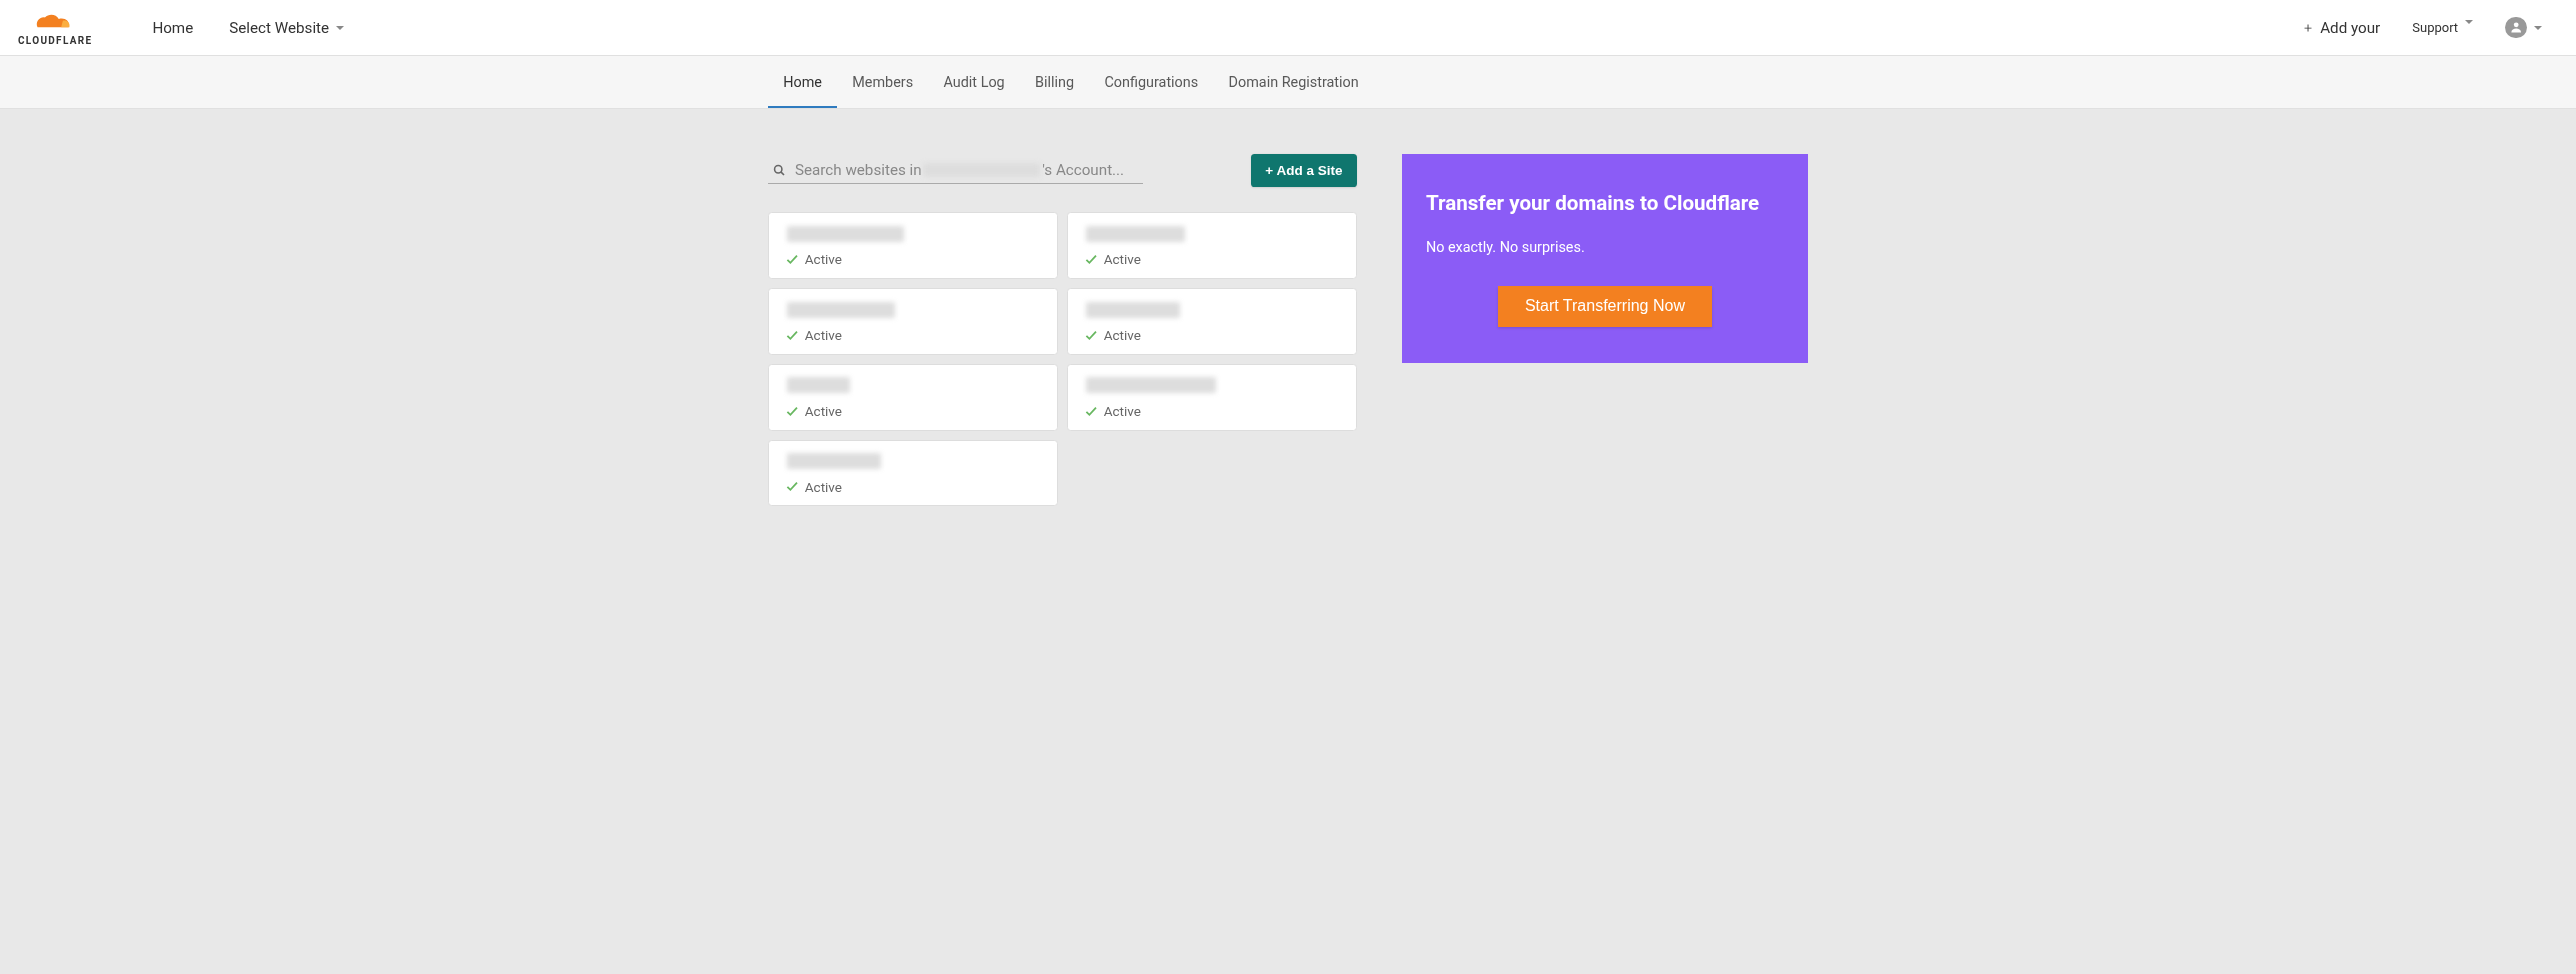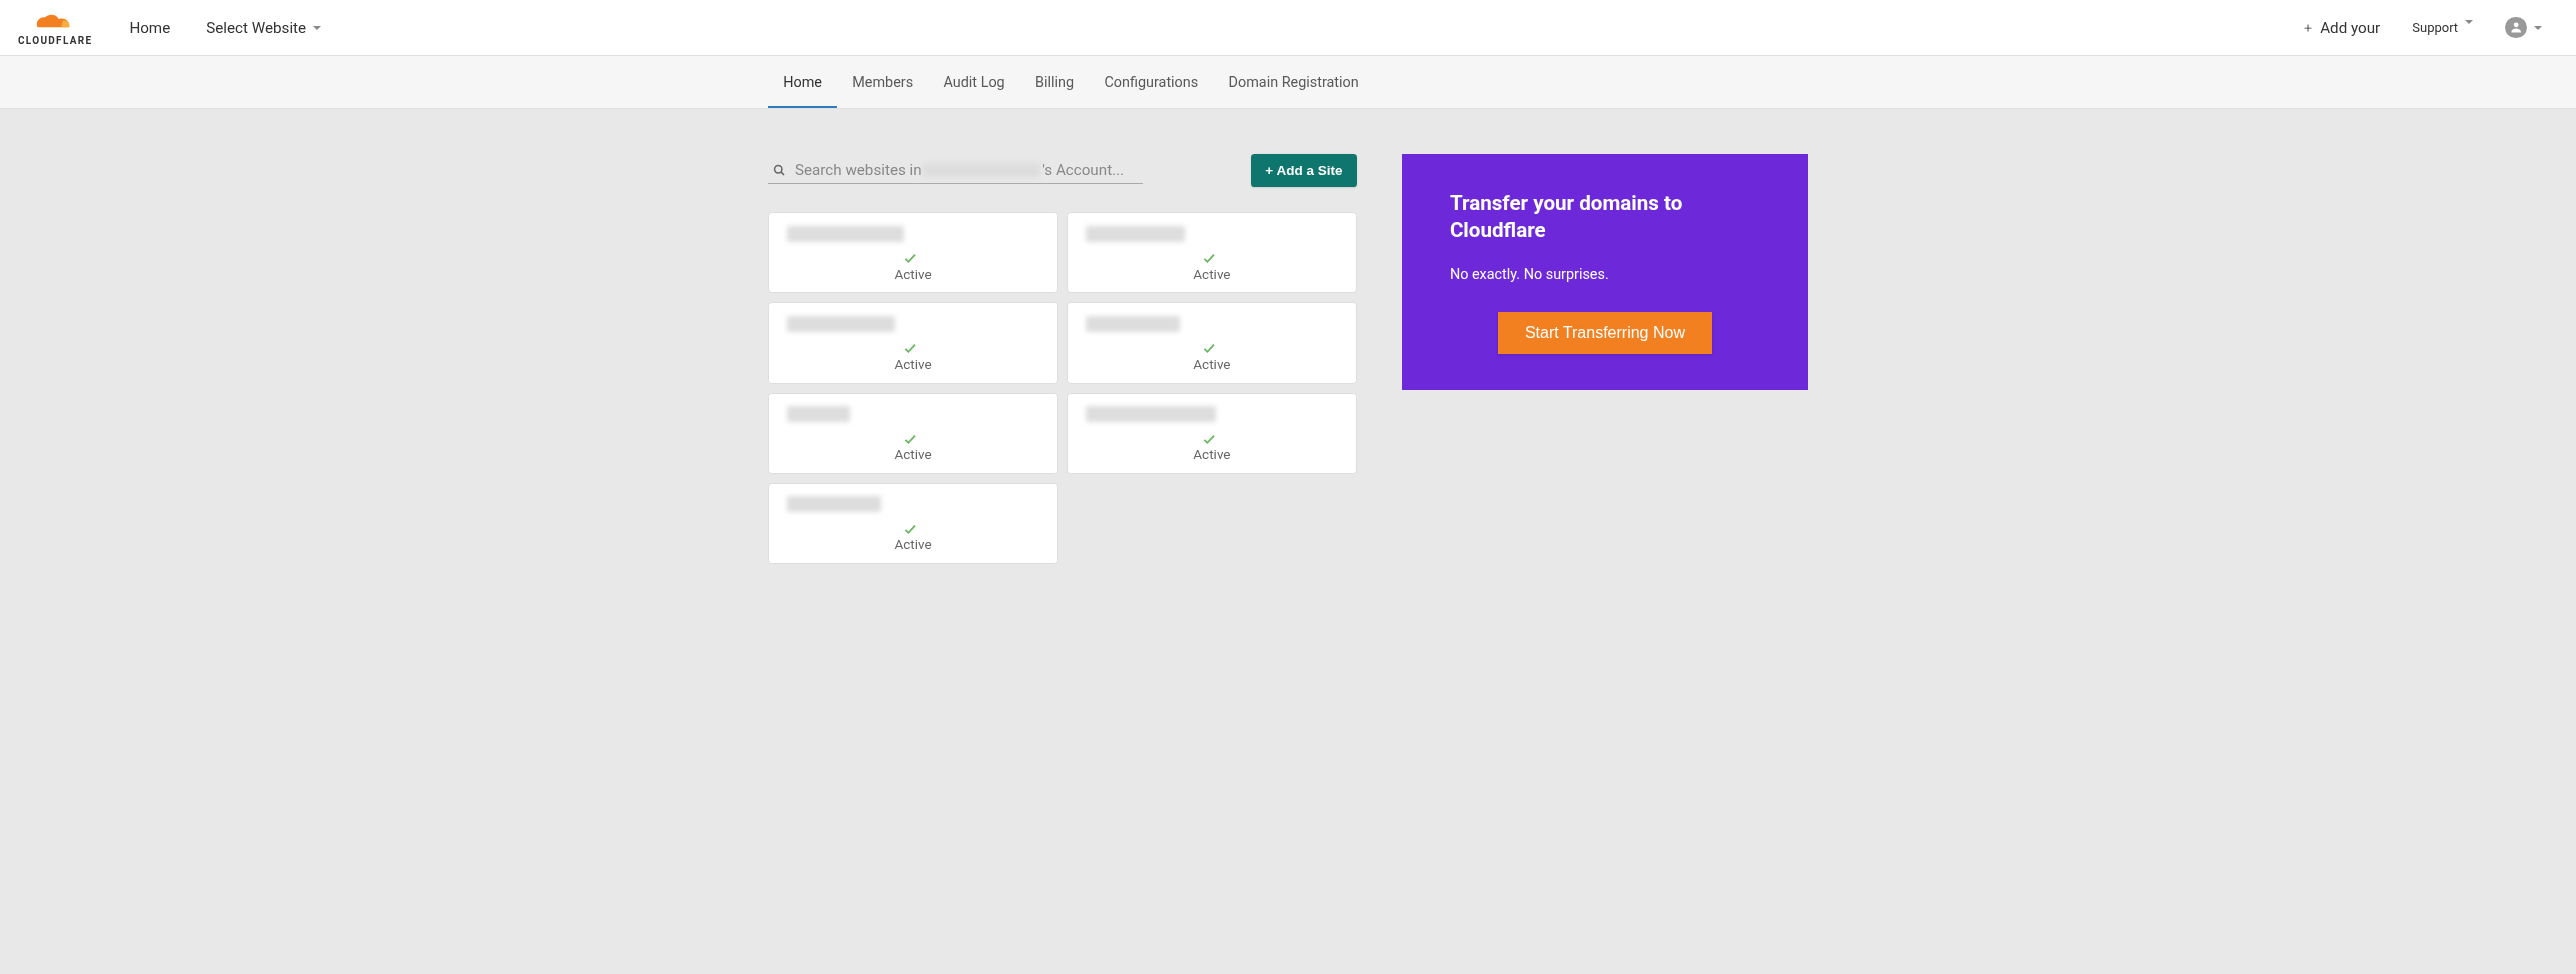--- a/index.html
+++ b/index.html
@@ -1,19 +1,19 @@
 <!DOCTYPE html>
 <html style="font-size:14.4px"><head>
 <meta charset="utf-8">
 <style>
 * { box-sizing: border-box; margin: 0; padding: 0; }
 body { font-family: -apple-system, BlinkMacSystemFont, "Segoe UI", Roboto, Helvetica, Arial, sans-serif; background: #e8e8e8; color: #333; font-size: 14.4px; }
 
 .topbar { background: #fff; border-bottom: 0.9px solid #e0e0e0; display: flex; align-items: center; padding: 0 18px; height: 56px; }
-.logo-wrap { display: flex; align-items: center; margin-right: 19px; }
+.logo-wrap { display: flex; align-items: center; margin-right: 42px; }
 .logo-cloud { width: 49px; height: 25px; display: inline-block; }
 .logo-text { font-size: 10px; font-weight: 700; letter-spacing: 1.3px; color: #333; margin-top: 1.8px; }
 .logo-col { display: flex; flex-direction: column; align-items: center; }
 .topnav-item { color: #333; font-size: 15.2px; padding: 0 18px; cursor: pointer; display: flex; align-items: center; }
 .topnav-item .caret { margin-left: 7.2px; }
 .spacer { flex: 1; }
 .add-site-top { display: flex; align-items: center; font-size: 15.2px; color: #333; padding: 0 16px; cursor: pointer; }
 .add-site-top .plus { margin-right: 5.4px; font-size: 13.5px; }
 .support { display: flex; align-items: flex-start; font-size: 13px; color: #333; padding: 0 16px; cursor: pointer; }
 .user { display: flex; align-items: center; padding: 0 16px; cursor: pointer; }
@@ -33,24 +33,24 @@
 .search-wrap { display: flex; align-items: center; border-bottom: 0.9px solid #aaa; padding: 3.6px 0; flex: 1; margin-right: 108px; }
 .search-icon { width: 12.6px; height: 12.6px; margin-right: 9px; margin-left: 5.4px; flex-shrink: 0; }
 .search-label { color: #888; font-size: 15.2px; display: flex; align-items: center; }
 .blur-chip { display: inline-block; background: #ddd; filter: blur(2.7px); border-radius: 1.8px; height: 14.4px; width: 117px; margin: 0 1.8px; }
 .add-site-btn { background: #0f766e; color: #fff; border: none; border-radius: 3.6px; padding: 9px 14.4px; font-size: 13.5px; font-weight: 600; cursor: pointer; box-shadow: 0 0.9px 1.8px rgba(0,0,0,0.1); }
 
 .site-grid { display: grid; grid-template-columns: 1fr 1fr; gap: 9px; }
 .site-card { background: #fff; border: 0.9px solid #ddd; border-radius: 3.6px; padding: 12.6px 16px 10.8px; cursor: pointer; }
 .site-name { margin-bottom: 5.4px; }
 .site-name .blur-chip { height: 16px; }
-.site-status { display: flex; align-items: center; color: #666; font-size: 13.5px; flex-direction: column; }
+.site-status { display: flex; align-items: center; color: #666; font-size: 13.5px; }
 .check { width: 14.4px; height: 14.4px; margin-right: 5.4px; }
 
-.promo { background: #6d28d9; color: #fff; padding: 36px 48px 36px; }
+.promo { background: #8b5cf6; color: #fff; padding: 36px 24px 36px; }
 .promo h2 { font-size: 20.6px; font-weight: 700; line-height: 1.3; margin-bottom: 20px; }
 .promo p { font-size: 14.4px; line-height: 1.5; margin-bottom: 18px; }
 .promo .cta { display: block; margin: 27px auto 0; background: #f38020; color: #fff; border: none; padding: 11.7px 27px; font-size: 16px; cursor: pointer; box-shadow: 0 1.8px 2.7px rgba(0,0,0,0.15); }
 
 .w110 { width: 99px; } .w120 { width: 108px; } .w105 { width: 94px; } .w145 { width: 130px; } .w70 { width: 63px; }
 </style>
 </head>
 <body>
 
 <div class="topbar">

